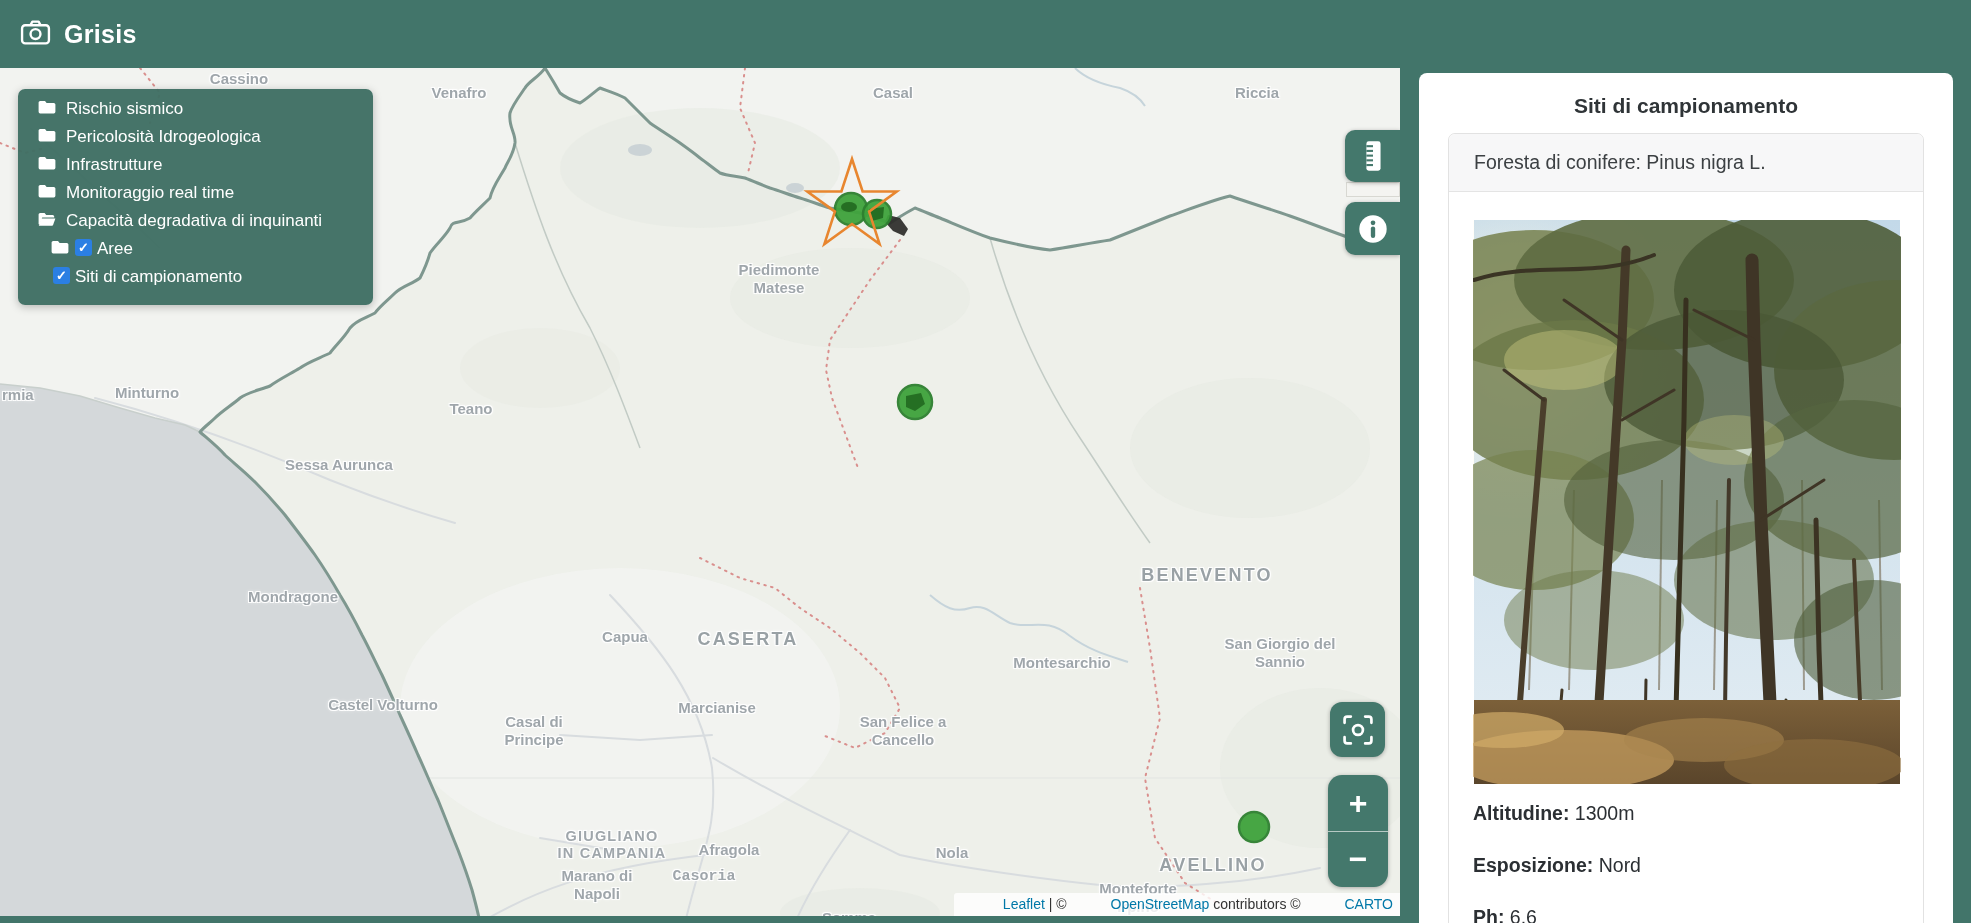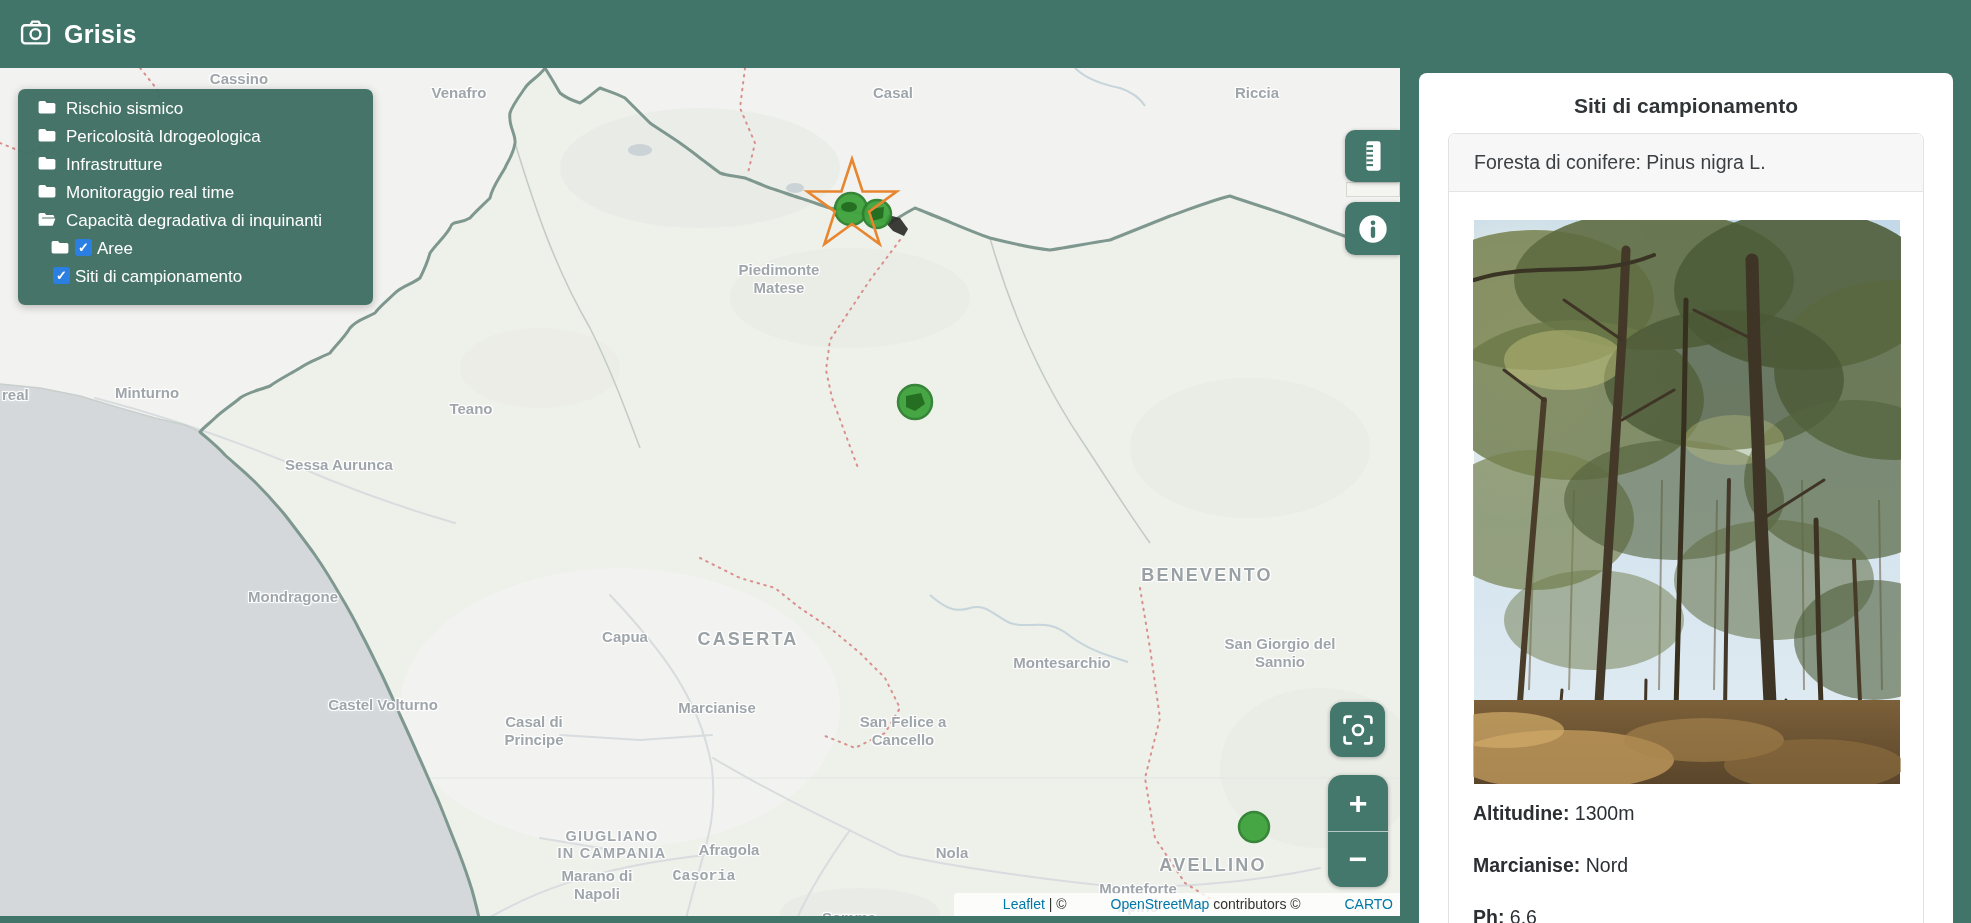--- a/index.html
+++ b/index.html
@@ -166,21 +166,21 @@
 
     <div id="map-labels">
         <div class="mlabel" style="left: 239px; top: 2px;">Cassino</div>
         <div class="mlabel" style="left: 459px; top: 16px;">Venafro</div>
         <div class="mlabel" style="left: 893px; top: 16px;">Casal</div>
         <div class="mlabel" style="left: 1257px; top: 16px;">Riccia</div>
         <div class="mlabel" style="left: 779px; top: 193px;">Piedimonte
 Matese</div>
         <div class="mlabel" style="left: 471px; top: 332px;">Teano</div>
         <div class="mlabel" style="left: 147px; top: 316px;">Minturno</div>
-        <div class="mlabel" style="left: 2px; top: 318px; transform: none;">real</div>
+        <div class="mlabel" style="left: 2px; top: 318px; transform: none;">rmia</div>
         <div class="mlabel" style="left: 339px; top: 352px; margin-top: 36px;">Sessa Aurunca</div>
         <div class="mlabel" style="left: 293px; top: 520px;">Mondragone</div>
         <div class="mlabel" style="left: 625px; top: 524px; margin-top: 36px;">Capua</div>
         <div class="mlabel big" style="left: 748px; top: 561px;">CASERTA</div>
         <div class="mlabel" style="left: 717px; top: 631px;">Marcianise</div>
         <div class="mlabel" style="left: 383px; top: 628px;">Castel Volturno</div>
         <div class="mlabel" style="left: 534px; top: 645px;">Casal di
 Principe</div>
         <div class="mlabel" style="left: 903px; top: 645px;">San Felice a
 Cancello</div>
@@ -363,20 +363,20 @@
               </g>
               <rect y="480" width="426" height="84" fill="url(#gnd)"></rect>
               <ellipse cx="90" cy="540" rx="110" ry="30" fill="#C59E5F" opacity=".75"></ellipse>
               <ellipse cx="230" cy="520" rx="80" ry="22" fill="#A9854E" opacity=".6"></ellipse>
               <ellipse cx="340" cy="545" rx="90" ry="26" fill="#8F7040" opacity=".6"></ellipse>
               <ellipse cx="30" cy="510" rx="60" ry="18" fill="#D2AC6A" opacity=".7"></ellipse>
             </svg>
           </div>
           <div id="site-details">
               <div class="drow"><b>Altitudine:</b><span> 1300m</span></div>
-              <div class="drow"><b>Marcianise:</b><span> Nord</span></div>
+              <div class="drow"><b>Esposizione:</b><span> Nord</span></div>
               <div class="drow"><b>Ph:</b><span> 6.6</span></div>
             </div>
         </div>
       </div>
     </div>
   </aside>
 </div>
 
 </body></html>

